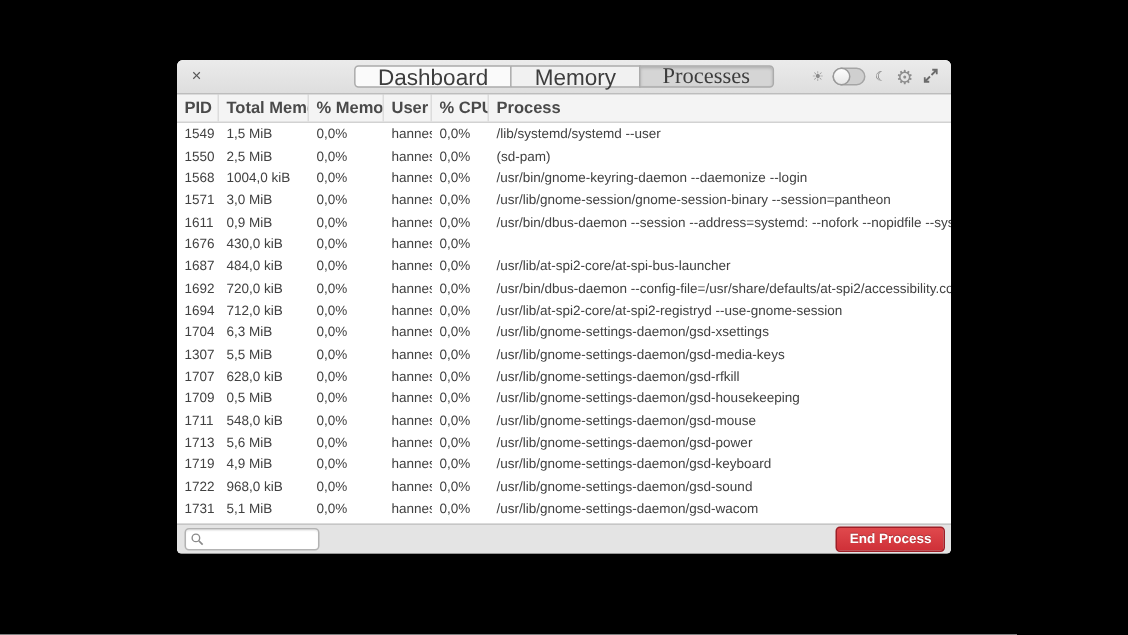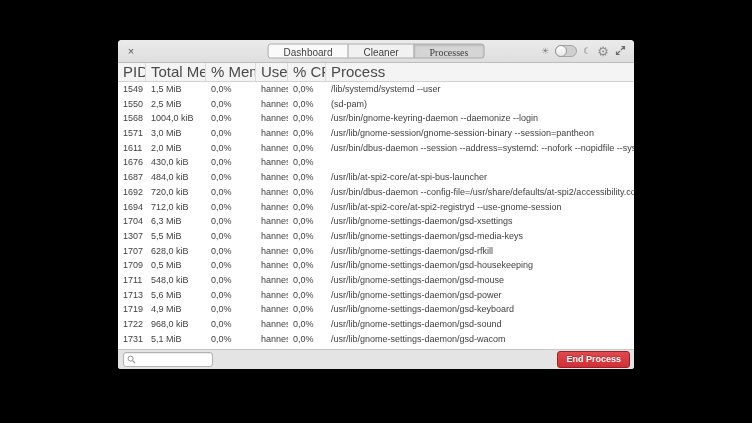--- a/index.html
+++ b/index.html
@@ -24,21 +24,21 @@
   .close-btn{
     width:18px;height:18px;margin-left:4px;border:none;background:transparent;
     color:#555;font-size:11px;line-height:18px;text-align:center;cursor:default;
     padding:0;font-family:inherit;
   }
   .tab-group{
     position:absolute;left:50%;top:50%;transform:translate(-50%,-50%);
     display:flex;
   }
   .tab{
-    font-size:10px;color:#3d3d3d;border:1px solid #ababab;background:#fafafa;
+    font-size:15px;color:#3d3d3d;border:1px solid #ababab;background:#fafafa;
     padding:0 15px;height:15px;line-height:15px;margin-left:-1px;
     font-family:inherit;
   }
   .tab:first-child{border-radius:3px 0 0 3px;margin-left:0;}
   .tab:last-child{border-radius:0 3px 3px 0;}
   .tab.mid{background:#f1f1f1;}
   .tab.active{
     background:#d5d5d5;
     box-shadow:inset 0 1px 2px rgba(0,0,0,.18);
     font-family:Liberation Serif, serif;
@@ -58,21 +58,21 @@
   }
   .gear{font-size:13px;color:#8d8d8d;line-height:1;}
   .iconbtn{background:transparent;border:none;padding:0;display:flex;align-items:center;}
   
   .thead{
     flex:0 0 18px;height:18px;display:grid;
     grid-template-columns:28px 60px 50px 32px 38px 1fr;
     background:#f4f4f4;border-bottom:1px solid #d2d2d2;
   }
   .thcell{
-    font-size:15px;font-weight:normal;color:#4a4a4a;line-height:18px;
+    font-size:11px;font-weight:bold;color:#4a4a4a;line-height:18px;
     padding-left:5px;border-right:1px solid #dcdcdc;
     white-space:nowrap;overflow:hidden;
   }
   .thcell:last-child{border-right:none;}
   .tbody{
     flex:1 1 auto;background:#fff;overflow:hidden;
   }
   .trow{
     height:14.7px;display:grid;
     grid-template-columns:28px 60px 50px 32px 38px 1fr;
@@ -109,21 +109,21 @@
 
 <div class="window">
 
   <div class="headerbar">
     <button class="close-btn">
       <span>×</span>
     </button>
 
     <div class="tab-group">
       <button class="tab">Dashboard</button>
-      <button class="tab mid">Cleaner</button>
+      <button class="tab mid">Memory</button>
       <button class="tab active">Processes</button>
     </div>
 
     <div class="hb-right">
       <span class="sun">☀</span>
       <div class="switch">
         <div class="knob"></div>
       </div>
       <span class="moon">☾</span>
       <button class="iconbtn">
@@ -176,21 +176,21 @@
       <div class="trow">
         <div class="tcell">1571</div>
         <div class="tcell">3,0 MiB</div>
         <div class="tcell">0,0%</div>
         <div class="tcell">hannes</div>
         <div class="tcell">0,0%</div>
         <div class="tcell">/usr/lib/gnome-session/gnome-session-binary --session=pantheon</div>
       </div>
       <div class="trow">
         <div class="tcell">1611</div>
-        <div class="tcell">2,0 MiB</div>
+        <div class="tcell">0,9 MiB</div>
         <div class="tcell">0,0%</div>
         <div class="tcell">hannes</div>
         <div class="tcell">0,0%</div>
         <div class="tcell">/usr/bin/dbus-daemon --session --address=systemd: --nofork --nopidfile --systemd-activation -...</div>
       </div>
       <div class="trow">
         <div class="tcell">1676</div>
         <div class="tcell">430,0 kiB</div>
         <div class="tcell">0,0%</div>
         <div class="tcell">hannes</div>

